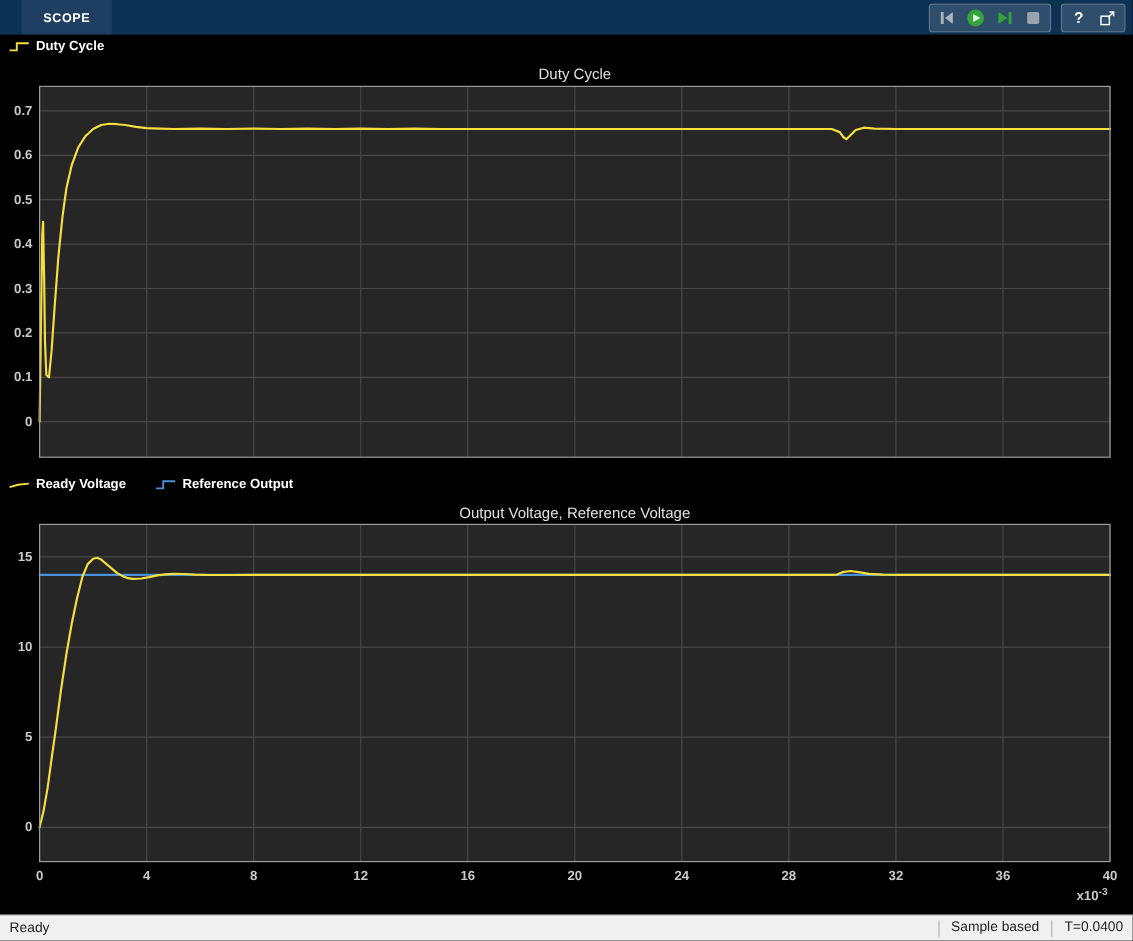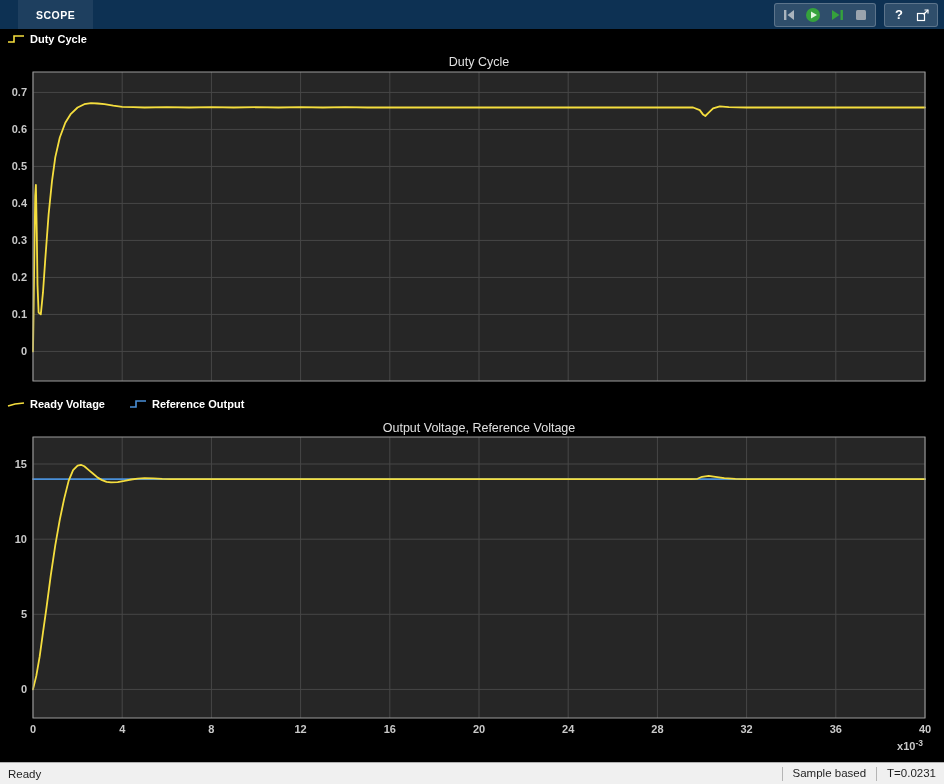--- a/index.html
+++ b/index.html
@@ -210,17 +210,17 @@
         <text x="479" y="18" text-anchor="middle" fill="#E0E0E0" font-size="12.5">Output Voltage, Reference Voltage</text>
       </svg>
   </div>
 
   <div class="statusbar">
     <span>Ready</span>
     <span class="status-right">
       <span class="status-divider"></span>
       <span>Sample based</span>
       <span class="status-divider"></span>
-      <span>T=0.0231</span>
+      <span>T=0.0400</span>
     </span>
   </div>
 
 </div>
 
 </body></html>

